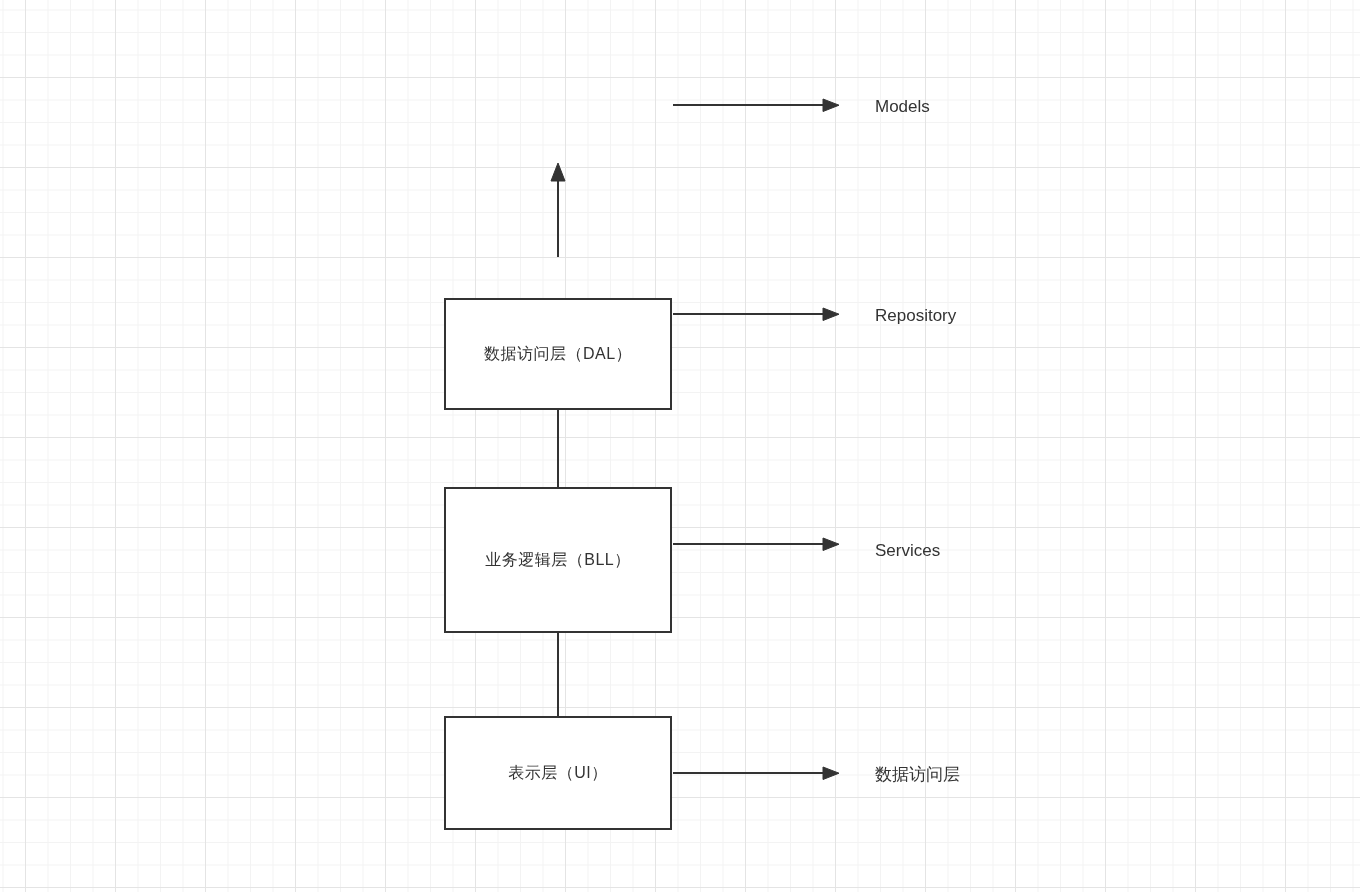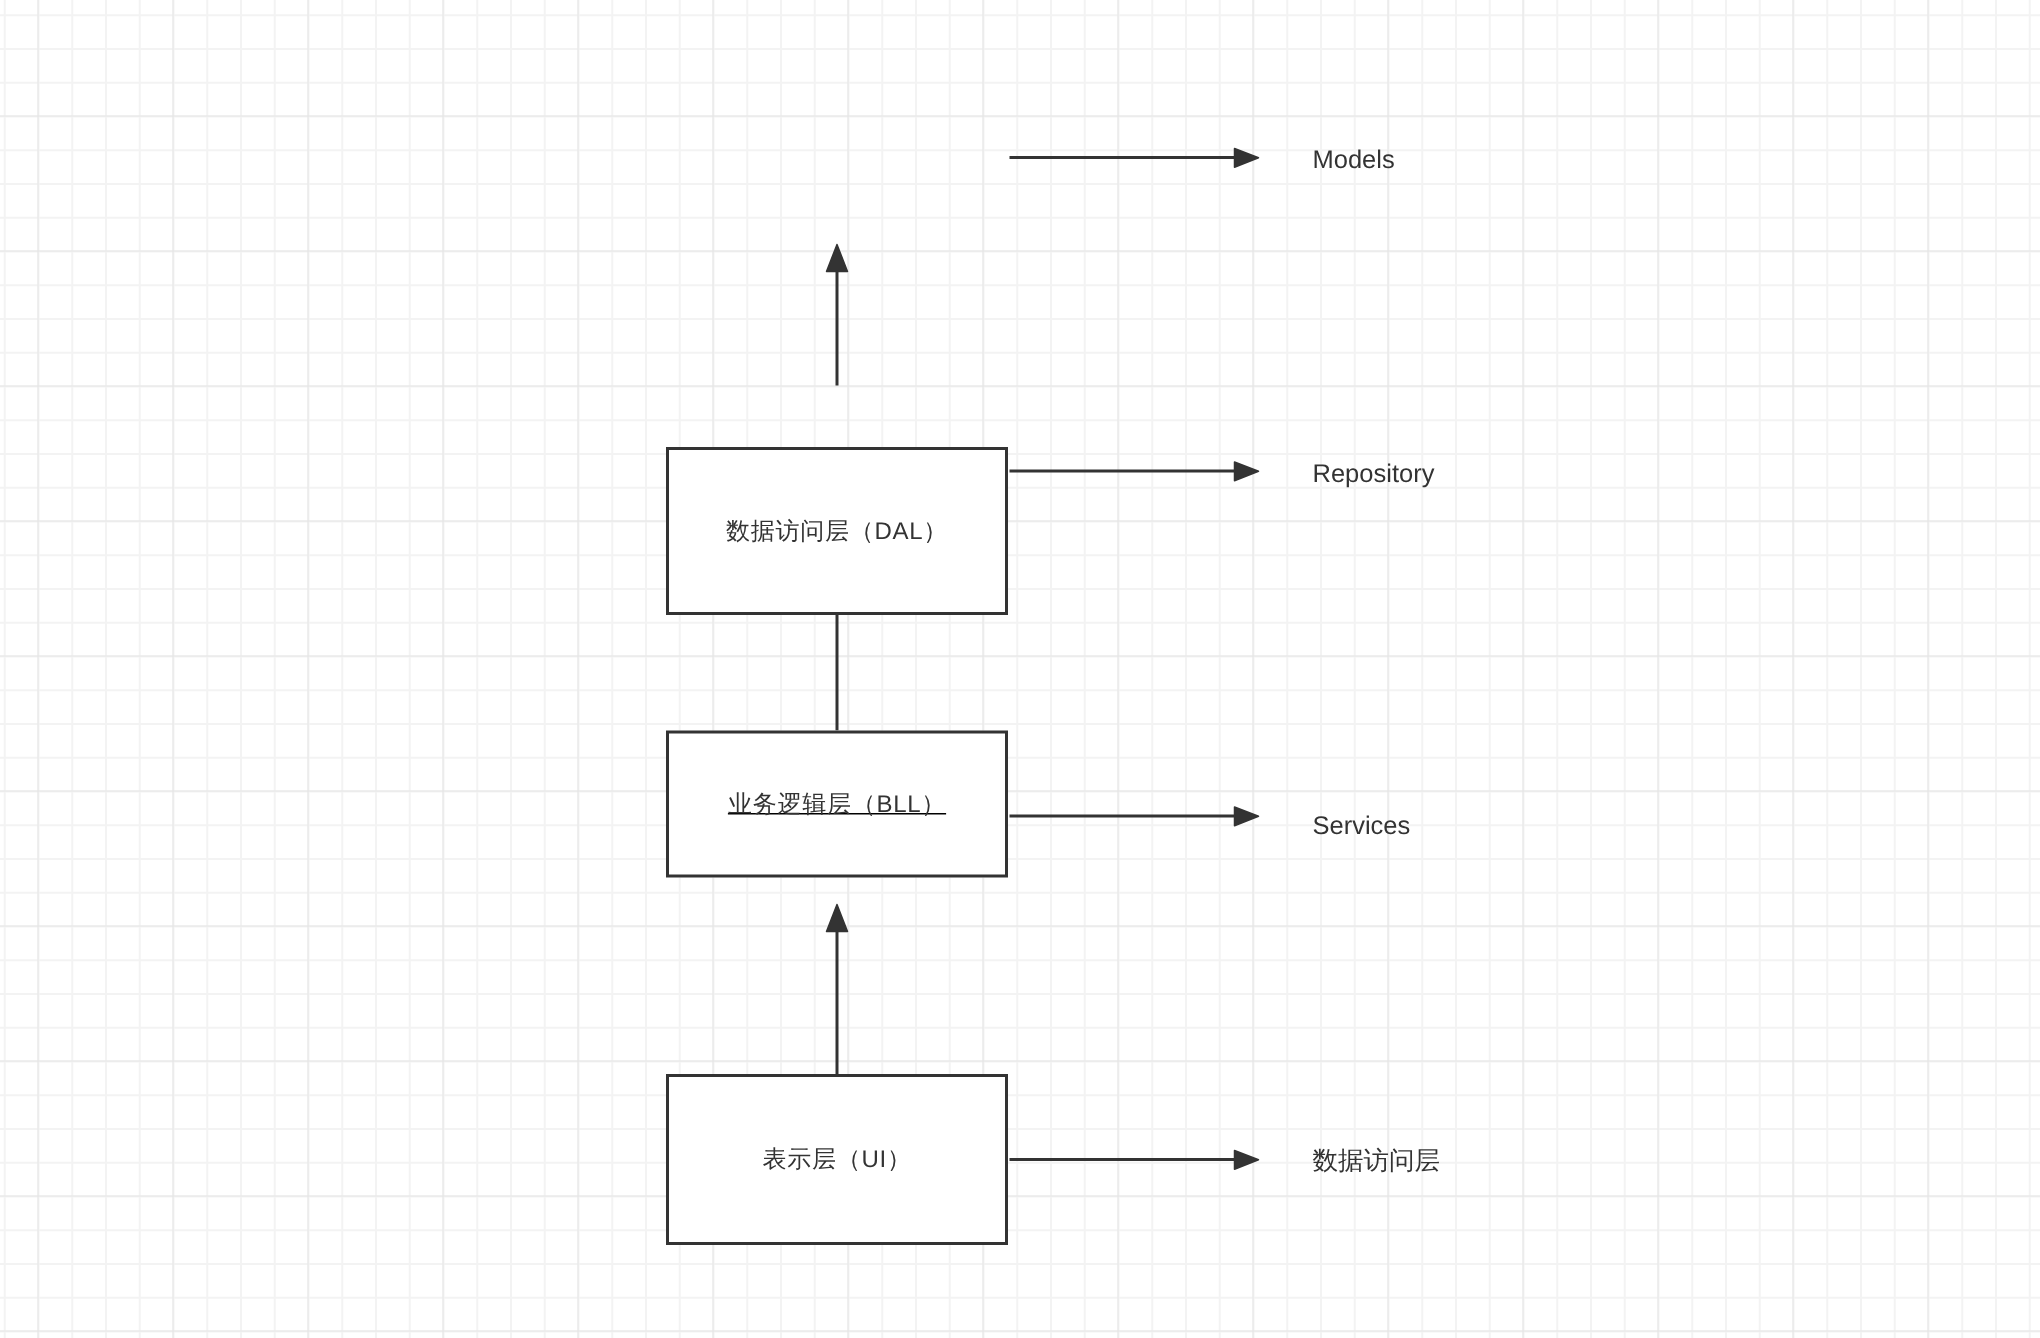--- a/index.html
+++ b/index.html
@@ -51,21 +51,21 @@
     width: 228px;
     background: #ffffff;
     border: 2px solid var(--stroke);
     display: flex;
     align-items: center;
     justify-content: center;
     cursor: default;
   }
   .node-1 { top: 47px;  height: 114px; }
   .node-2 { top: 257px; height: 112px; margin-top: 41px; }
-  .node-3 { top: 487px; height: 98px; text-decoration: underline; }
+  .node-3 { top: 487px; height: 146px; }
   .node-4 { top: 716px; height: 114px; }
   .node-label {
     font-size: 16px;
     color: var(--text);
     letter-spacing: 0.5px;
     white-space: nowrap;
   }
   .side-label {
     position: absolute;
     left: 875px;

